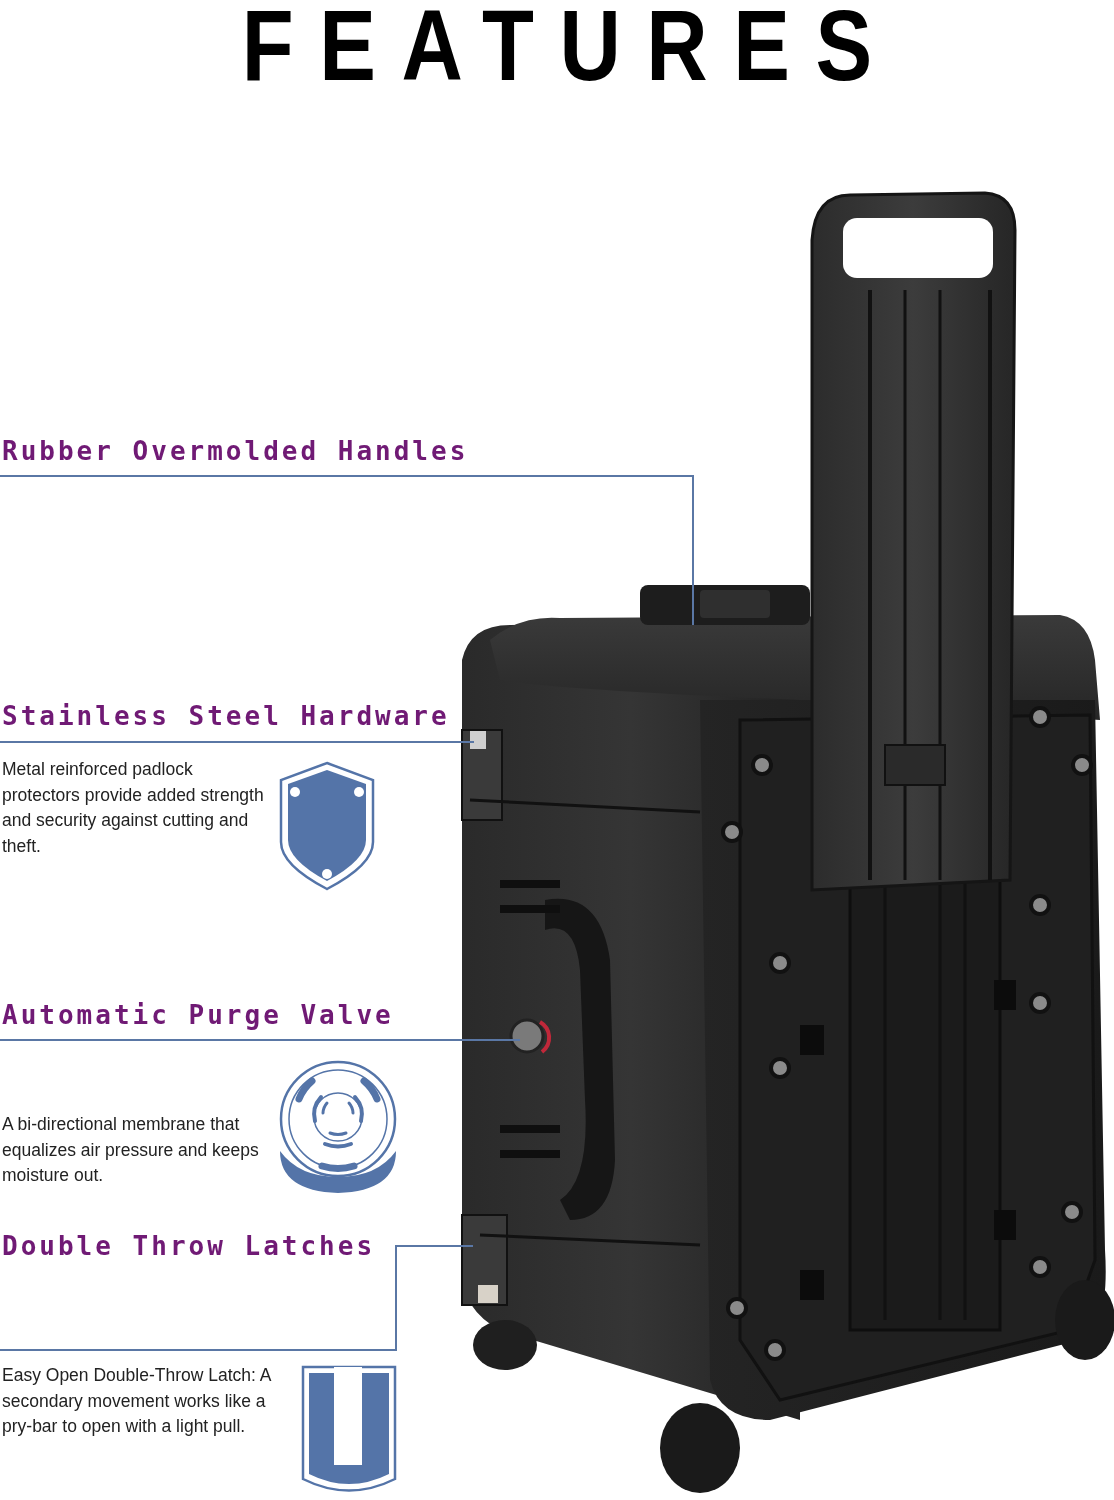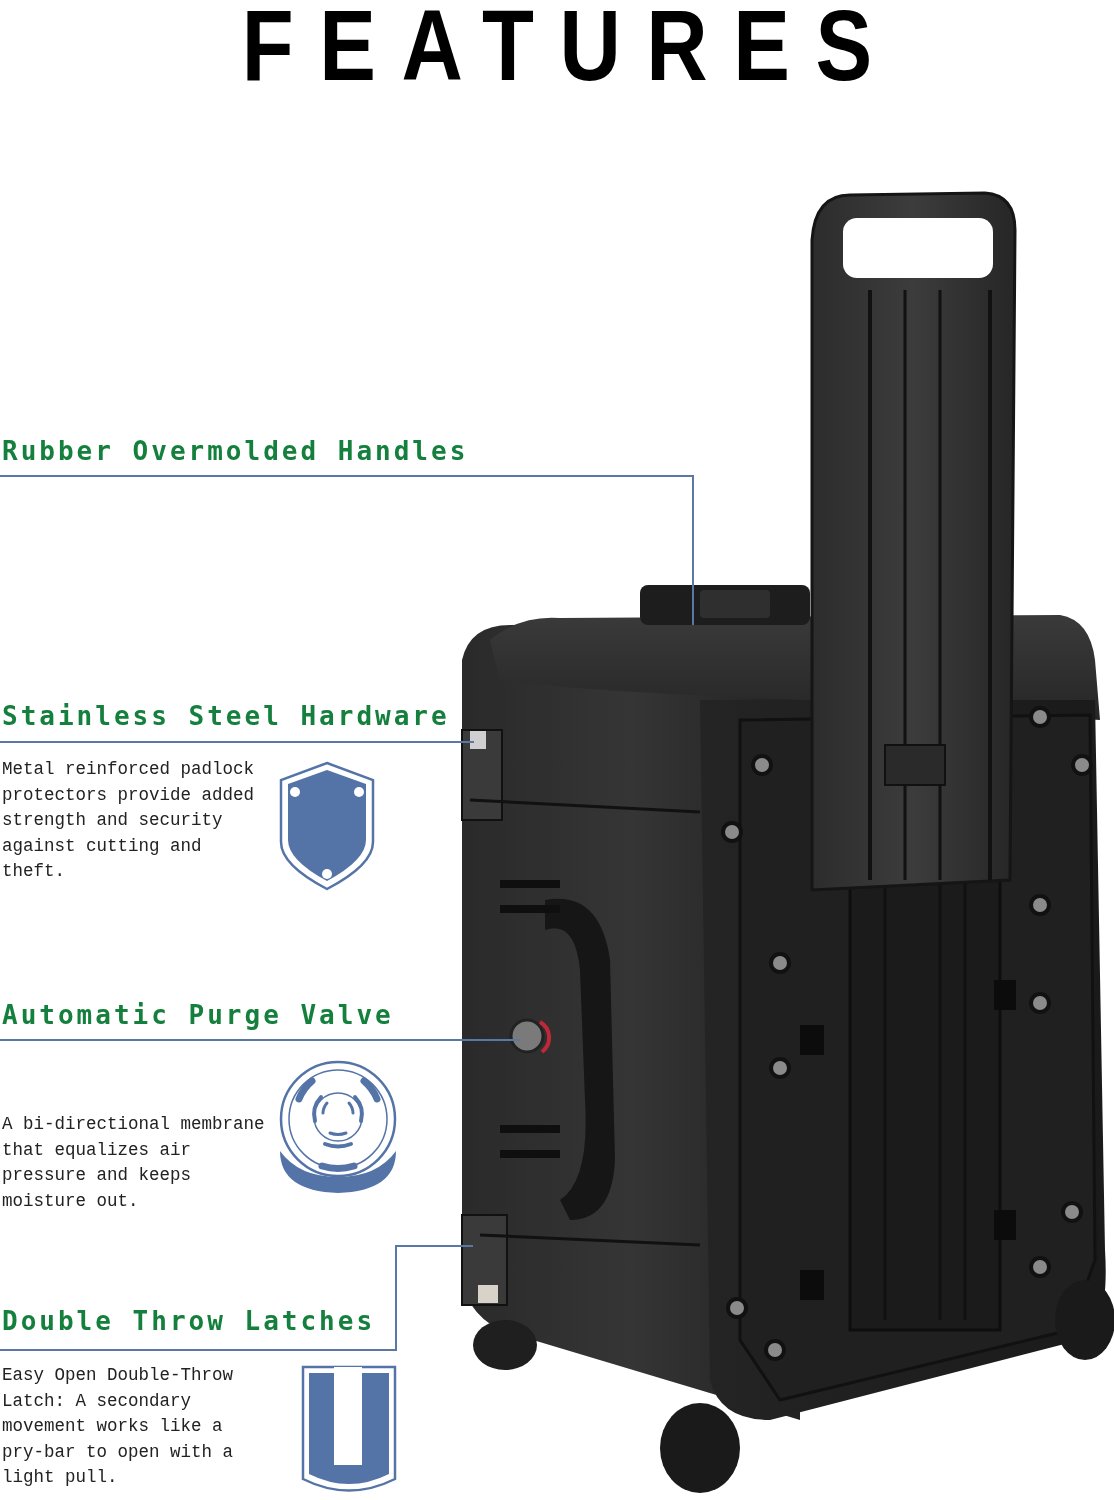--- a/index.html
+++ b/index.html
@@ -1,19 +1,19 @@
 <!DOCTYPE html>
 <html><head>
 <meta charset="utf-8">
 <style>
   html,body{margin:0;padding:0;background:#fff;}
   body{width:1114px;height:1500px;position:relative;overflow:hidden;font-family:"DejaVu Sans",sans-serif;color:#111;}
   .title{position:absolute;left:0;top:0;width:1114px;text-align:center;font-family:"Liberation Sans",sans-serif;font-weight:700;font-size:100px;line-height:90px;letter-spacing:30px;padding-left:30px;box-sizing:border-box;color:#000;transform:scaleX(0.85);transform-origin:center top;}
-  .feat-title{position:absolute;left:2px;font-family:"DejaVu Sans Mono",monospace;font-weight:700;font-size:26px;letter-spacing:3px;color:#15803d;white-space:nowrap;}
-  .desc{position:absolute;left:2px;font-family:Liberation Mono, monospace;font-size:17.5px;line-height:25.5px;color:#222;width:270px;}
+  .feat-title{position:absolute;left:2px;font-family:"DejaVu Sans Mono",monospace;font-weight:700;font-size:26px;letter-spacing:3px;color:#701a75;white-space:nowrap;}
+  .desc{position:absolute;left:2px;font-family:Liberation Sans, sans-serif;font-size:17.5px;line-height:25.5px;color:#222;width:270px;}
   .line{position:absolute;background:#5a77a5;}
   .icon{position:absolute;}
   
   .photo{position:absolute;left:440px;top:180px;width:674px;height:1320px;}
 </style>
 </head>
 <body>
 
 <div class="title">FEATURES</div>
 
@@ -136,21 +136,21 @@
   <path d="M45 107 Q61 112 77 107" stroke="#5474a8" stroke-width="7" fill="none" stroke-linecap="round"></path>
   <circle cx="61" cy="58" r="24" fill="none" stroke="#5474a8" stroke-width="1.5"></circle>
   <path d="M38 62 A26 26 0 0 1 44 38" stroke="#5474a8" stroke-width="4" fill="none" stroke-linecap="round"></path>
   <path d="M78 38 A26 26 0 0 1 84 62" stroke="#5474a8" stroke-width="4" fill="none" stroke-linecap="round"></path>
   <path d="M48 85 Q61 90 74 85" stroke="#5474a8" stroke-width="4" fill="none" stroke-linecap="round"></path>
   <path d="M46 54 A16 16 0 0 1 50 44" stroke="#5474a8" stroke-width="3" fill="none" stroke-linecap="round"></path>
   <path d="M72 44 A16 16 0 0 1 76 54" stroke="#5474a8" stroke-width="3" fill="none" stroke-linecap="round"></path>
   <path d="M53 74 Q61 77 69 74" stroke="#5474a8" stroke-width="3" fill="none" stroke-linecap="round"></path>
 </svg>
 
-<div class="feat-title" style="top:1306px;">Double Throw Latches</div>
+<div class="feat-title" style="top:1231px;">Double Throw Latches</div>
 <div class="line" style="left:0;top:1349px;width:397px;height:2px;"></div>
 <div class="line" style="left:395px;top:1245px;width:2px;height:106px;"></div>
 <div class="line" style="left:395px;top:1245px;width:78px;height:2px;"></div>
 <div class="desc" style="top:1363px;">Easy Open Double-Throw Latch: A secondary movement works like a pry-bar to open with a light pull.</div>
 <svg class="icon" style="left:299px;top:1364px;" width="100" height="134" viewBox="0 0 100 134">
   <path d="M4 3 L96 3 L96 115 Q50 138 4 115 Z" fill="none" stroke="#5474a8" stroke-width="2.5"></path>
   <path d="M10 9 L90 9 L90 110 Q50 130 10 110 Z" fill="#5474a8"></path>
   <rect x="35" y="3" width="28" height="98" fill="#fff"></rect>
 </svg>
 

